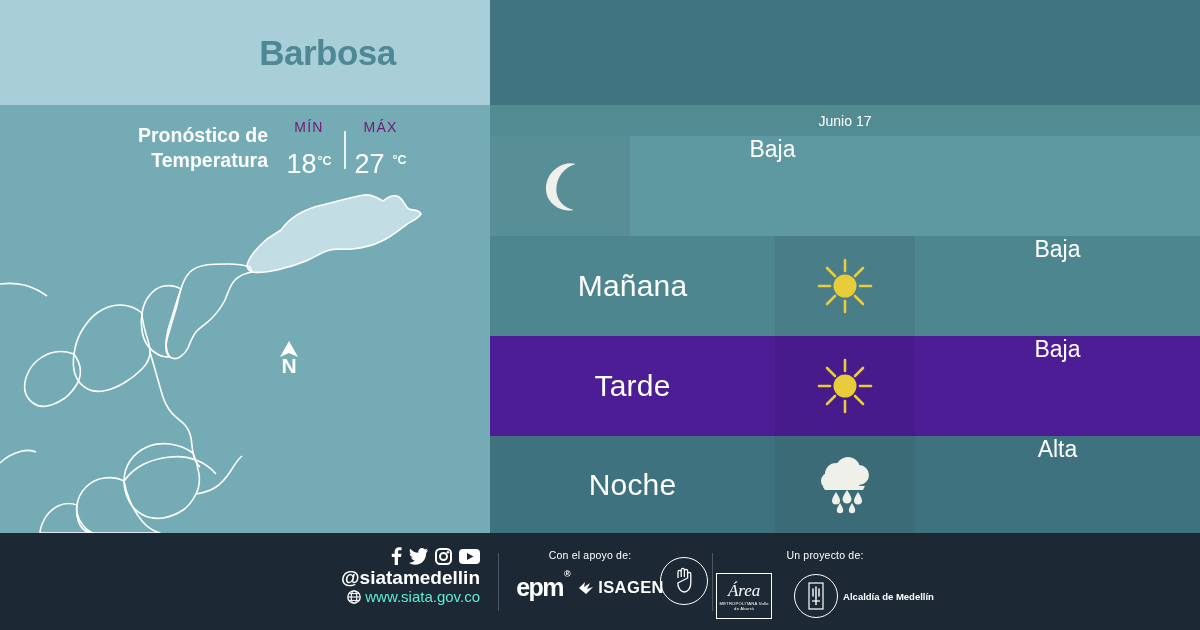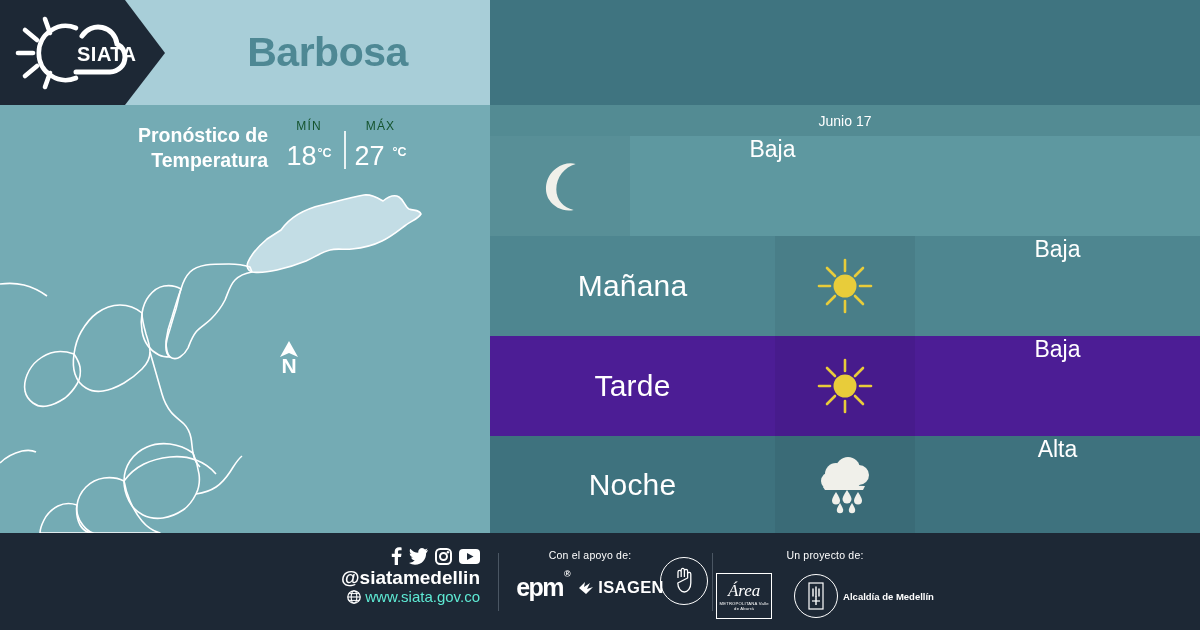--- a/index.html
+++ b/index.html
@@ -13,29 +13,29 @@
   #root { position:absolute; inset:0; width:1200px; height:630px; }
 
   
   .left-panel { position:absolute; left:0; top:0; width:490px; height:533px; background:#74abb4; }
   .left-header { position:absolute; left:0; top:0; width:490px; height:105px; background:#a8ced8; }
   .logo-block { position:absolute; left:0; top:0; width:165px; height:105px; background:#1d2835;
     clip-path: polygon(0 0, 125px 0, 165px 53px, 125px 105px, 0 105px); }
   .logo-svg { position:absolute; left:14px; top:14px; }
   .city-name { position:absolute; left:165px; top:0; width:325px; height:105px;
     display:flex; align-items:center; justify-content:center;
-    font-size:41px; font-weight:bold; color:#4e8894; letter-spacing:-0.5px; }
+    font-size:35px; font-weight:bold; color:#4e8894; letter-spacing:-0.5px; }
 
   .temp-row { position:absolute; left:0; top:105px; width:490px; height:80px; }
   .temp-title { position:absolute; left:88px; top:18px; width:180px; text-align:right;
     font-size:19.5px; font-weight:bold; color:#ffffff; line-height:1.28; }
   .temp-vals { position:absolute; left:278px; top:14px; display:flex; align-items:flex-start; }
   .tcol { display:flex; flex-direction:column; align-items:center; width:62px; }
-  .tlabel { font-size:12px; color:#14532d; letter-spacing:1.2px; font-weight:400; }
-  .tvalwrap { display:flex; align-items:flex-start; margin-top:10px;text-align:right; }
+  .tlabel { font-size:14px; color:#701a75; letter-spacing:1.2px; font-weight:400; }
+  .tvalwrap { display:flex; align-items:flex-start; margin-top:16px;text-align:right; }
   .tval { font-size:27px; color:#ffffff; font-weight:400; line-height:1; }
   .tunit { font-size:12.5px; color:#ffffff; font-weight:bold; margin-top:3px; margin-left:1px; }
   .tunit.spaced { margin-left:8px; margin-top:2px; }
   .tdiv { width:1.5px; height:38px; background:#ffffff; opacity:.85; margin:12px 4px 0 4px; }
 
   .map-area { position:absolute; left:0; top:185px; width:490px; height:348px; }
   .map-svg { position:absolute; left:0; top:0; }
   .compass { position:absolute; left:278px; top:155px; display:flex; flex-direction:column;
     align-items:center; color:#fff; }
   .compass-n { font-size:21px; font-weight:bold; line-height:.95; margin-top:-2px; }
@@ -90,36 +90,20 @@
     display:flex; align-items:center; justify-content:center; }
 </style>
 </head>
 <body>
 
 <div id="root">
 
   <div class="left-panel">
 
     <div class="left-header">
-      <div class="logo-block">
-        <svg class="logo-svg" width="140" height="78" viewBox="0 0 140 78">
-          <g stroke="#fff" stroke-width="4.6" stroke-linecap="round" fill="none">
-            <line x1="4" y1="39" x2="19" y2="39"></line>
-            <line x1="11" y1="16" x2="23" y2="26"></line>
-            <line x1="11" y1="62" x2="23" y2="52"></line>
-            <line x1="31" y1="5" x2="36" y2="19"></line>
-            <line x1="31" y1="73" x2="36" y2="59"></line>
-            <path d="M62 14 A27 27 0 1 0 62 64"></path>
-          </g>
-          <g stroke="#fff" stroke-width="5" fill="none" stroke-linecap="round">
-            <path d="M62 58 L96 58 A15 15 0 0 0 111 43 A15 15 0 0 0 103 30 A19 19 0 0 0 68 22"></path>
-          </g>
-          <text x="63" y="47" font-family="Liberation Sans, sans-serif" font-size="20" font-weight="bold" fill="#fff" letter-spacing="0.5">SIATA</text>
-        </svg>
-      </div>
       <div class="city-name">Barbosa</div>
     </div>
 
     <div class="temp-row">
       <div class="temp-title">
         <span>Pronóstico de</span><br>
         <span>Temperatura</span>
       </div>
       <div class="temp-vals">
         <div class="tcol">

